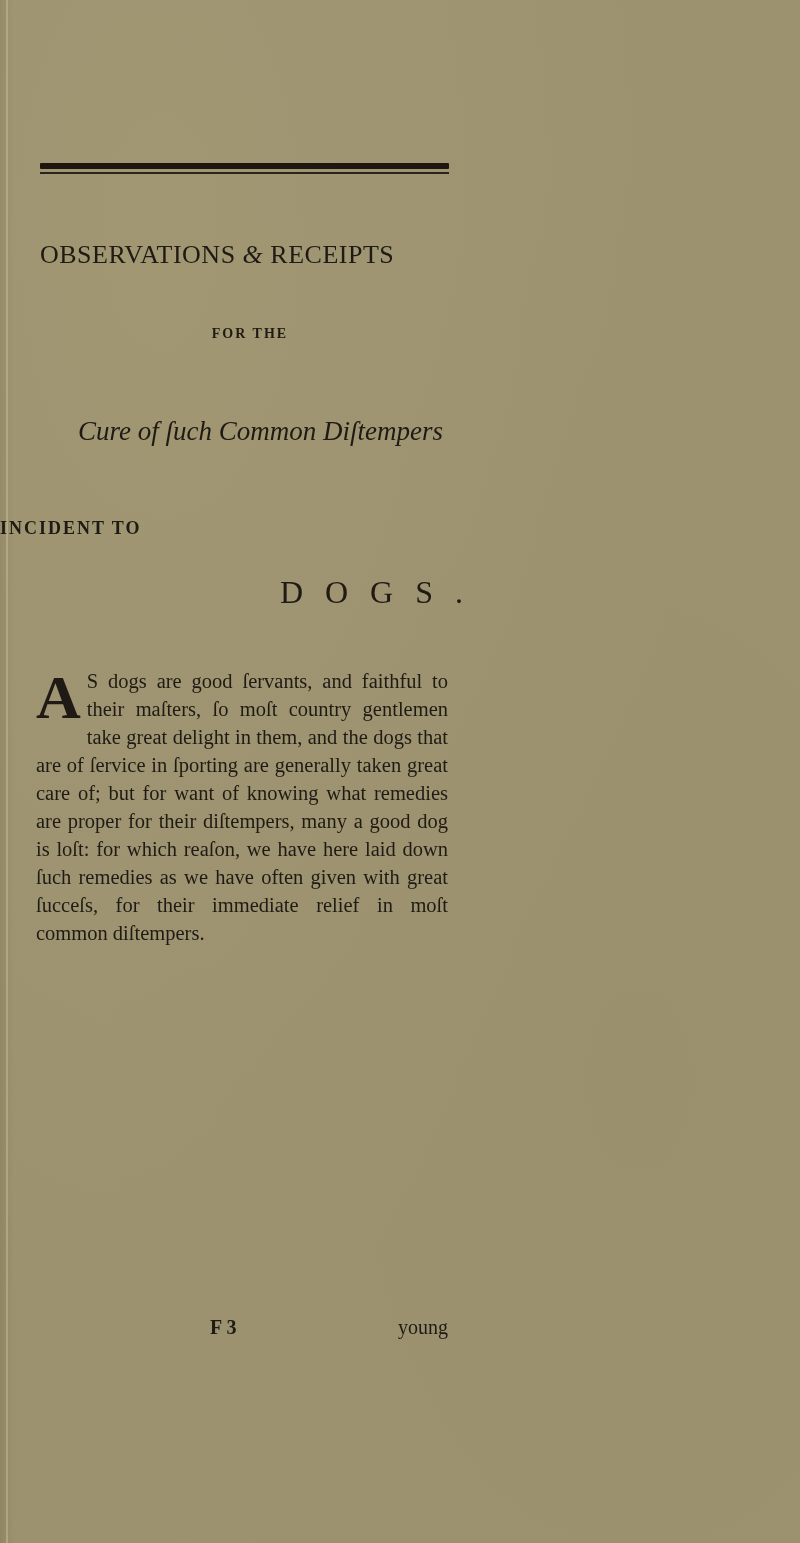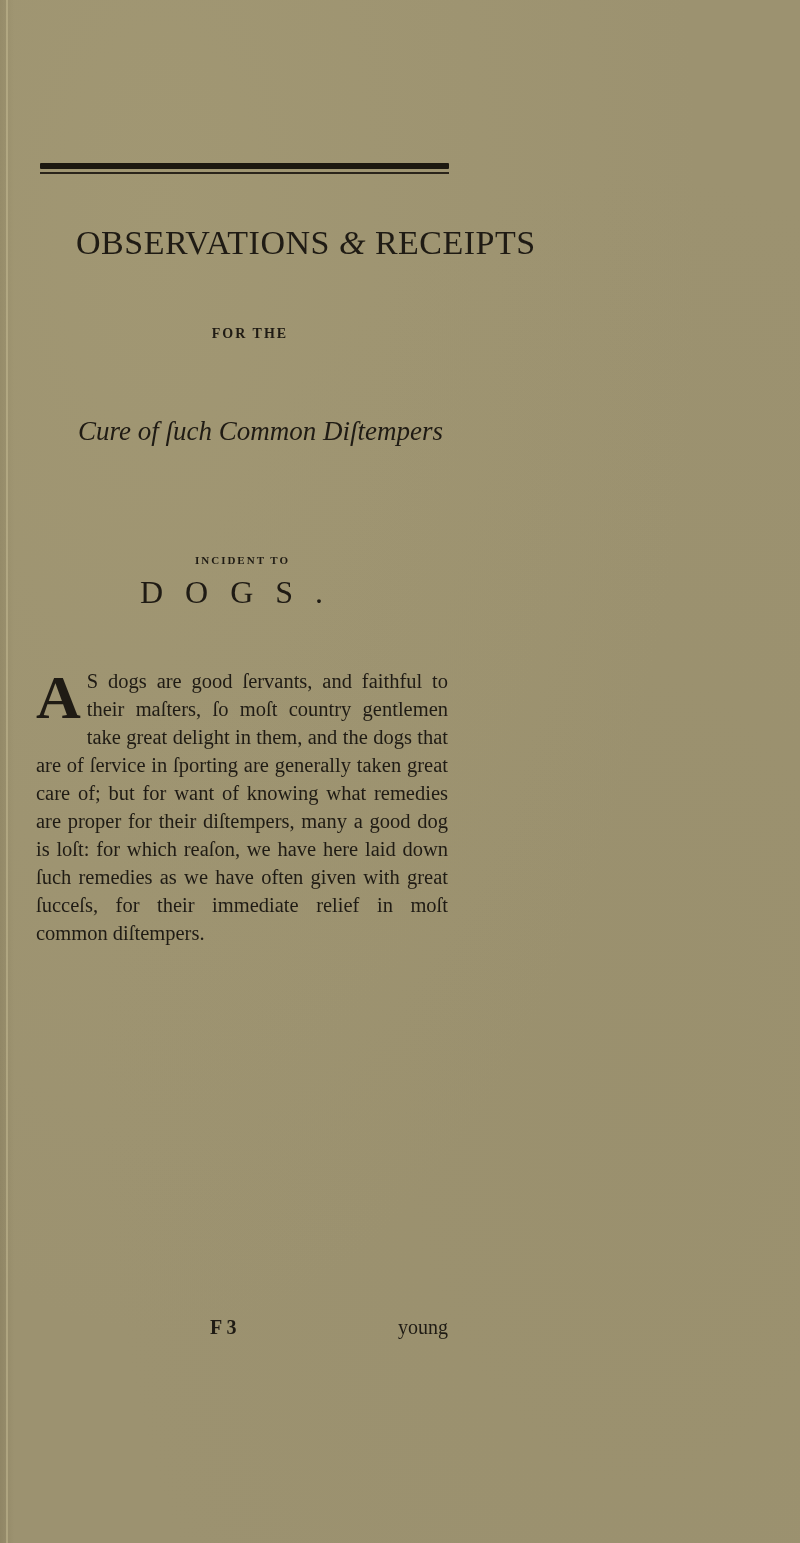--- a/index.html
+++ b/index.html
@@ -26,41 +26,40 @@
     }
     .rule .thick {
       position: absolute; left: 0; top: 0; width: 409px; height: 6px;
       background: #1c1810; border-radius: 1px;
     }
     .rule .thin {
       position: absolute; left: 0; top: 9px; width: 409px; height: 2px;
       background: #2a241a;
     }
     .title {
-      position: absolute; left: 40px; top: 224px; width: 420px;
-      font-size: 34px; letter-spacing: 0.5px; white-space: nowrap;
+      position: absolute; left: 40px; top: 240px; width: 420px;
+      font-size: 26px; letter-spacing: 0.5px; white-space: nowrap;
       text-align: left;
-      margin-left: 36px;
     }
     .title .amp { font-style: italic; }
     .for-the {
       position: absolute; left: 0; top: 326px; width: 500px;
       text-align: center; font-size: 14px; font-weight: bold; letter-spacing: 2px;
     }
     .subtitle {
       position: absolute; left: 78px; top: 416px; width: 360px;
       font-size: 27px; font-style: italic; white-space: nowrap;
     }
     .incident {
       position: absolute; left: 0; top: 518px; width: 485px;
-      text-align: center; font-size: 11px; font-weight: bold; letter-spacing: 2px; margin-top: 36px;
+      font-size: 18px; font-weight: bold; letter-spacing: 2px;
     }
     .dogs {
       position: absolute; left: 0; top: 574px; width: 485px;
-      text-align: center; font-size: 32px; letter-spacing: 22px;
+      text-align: right; font-size: 32px; letter-spacing: 22px;
     }
     .body-text {
       position: absolute; left: 36px; top: 667px; width: 412px;
       font-size: 20.5px; line-height: 28px; text-align: justify;
     }
     .body-text p { margin: 0; }
     .para1 { position: relative; }
     .dropcap {
       float: left; font-size: 62px; line-height: 54px;
       margin: 3px 6px 0 0; font-weight: bold;

